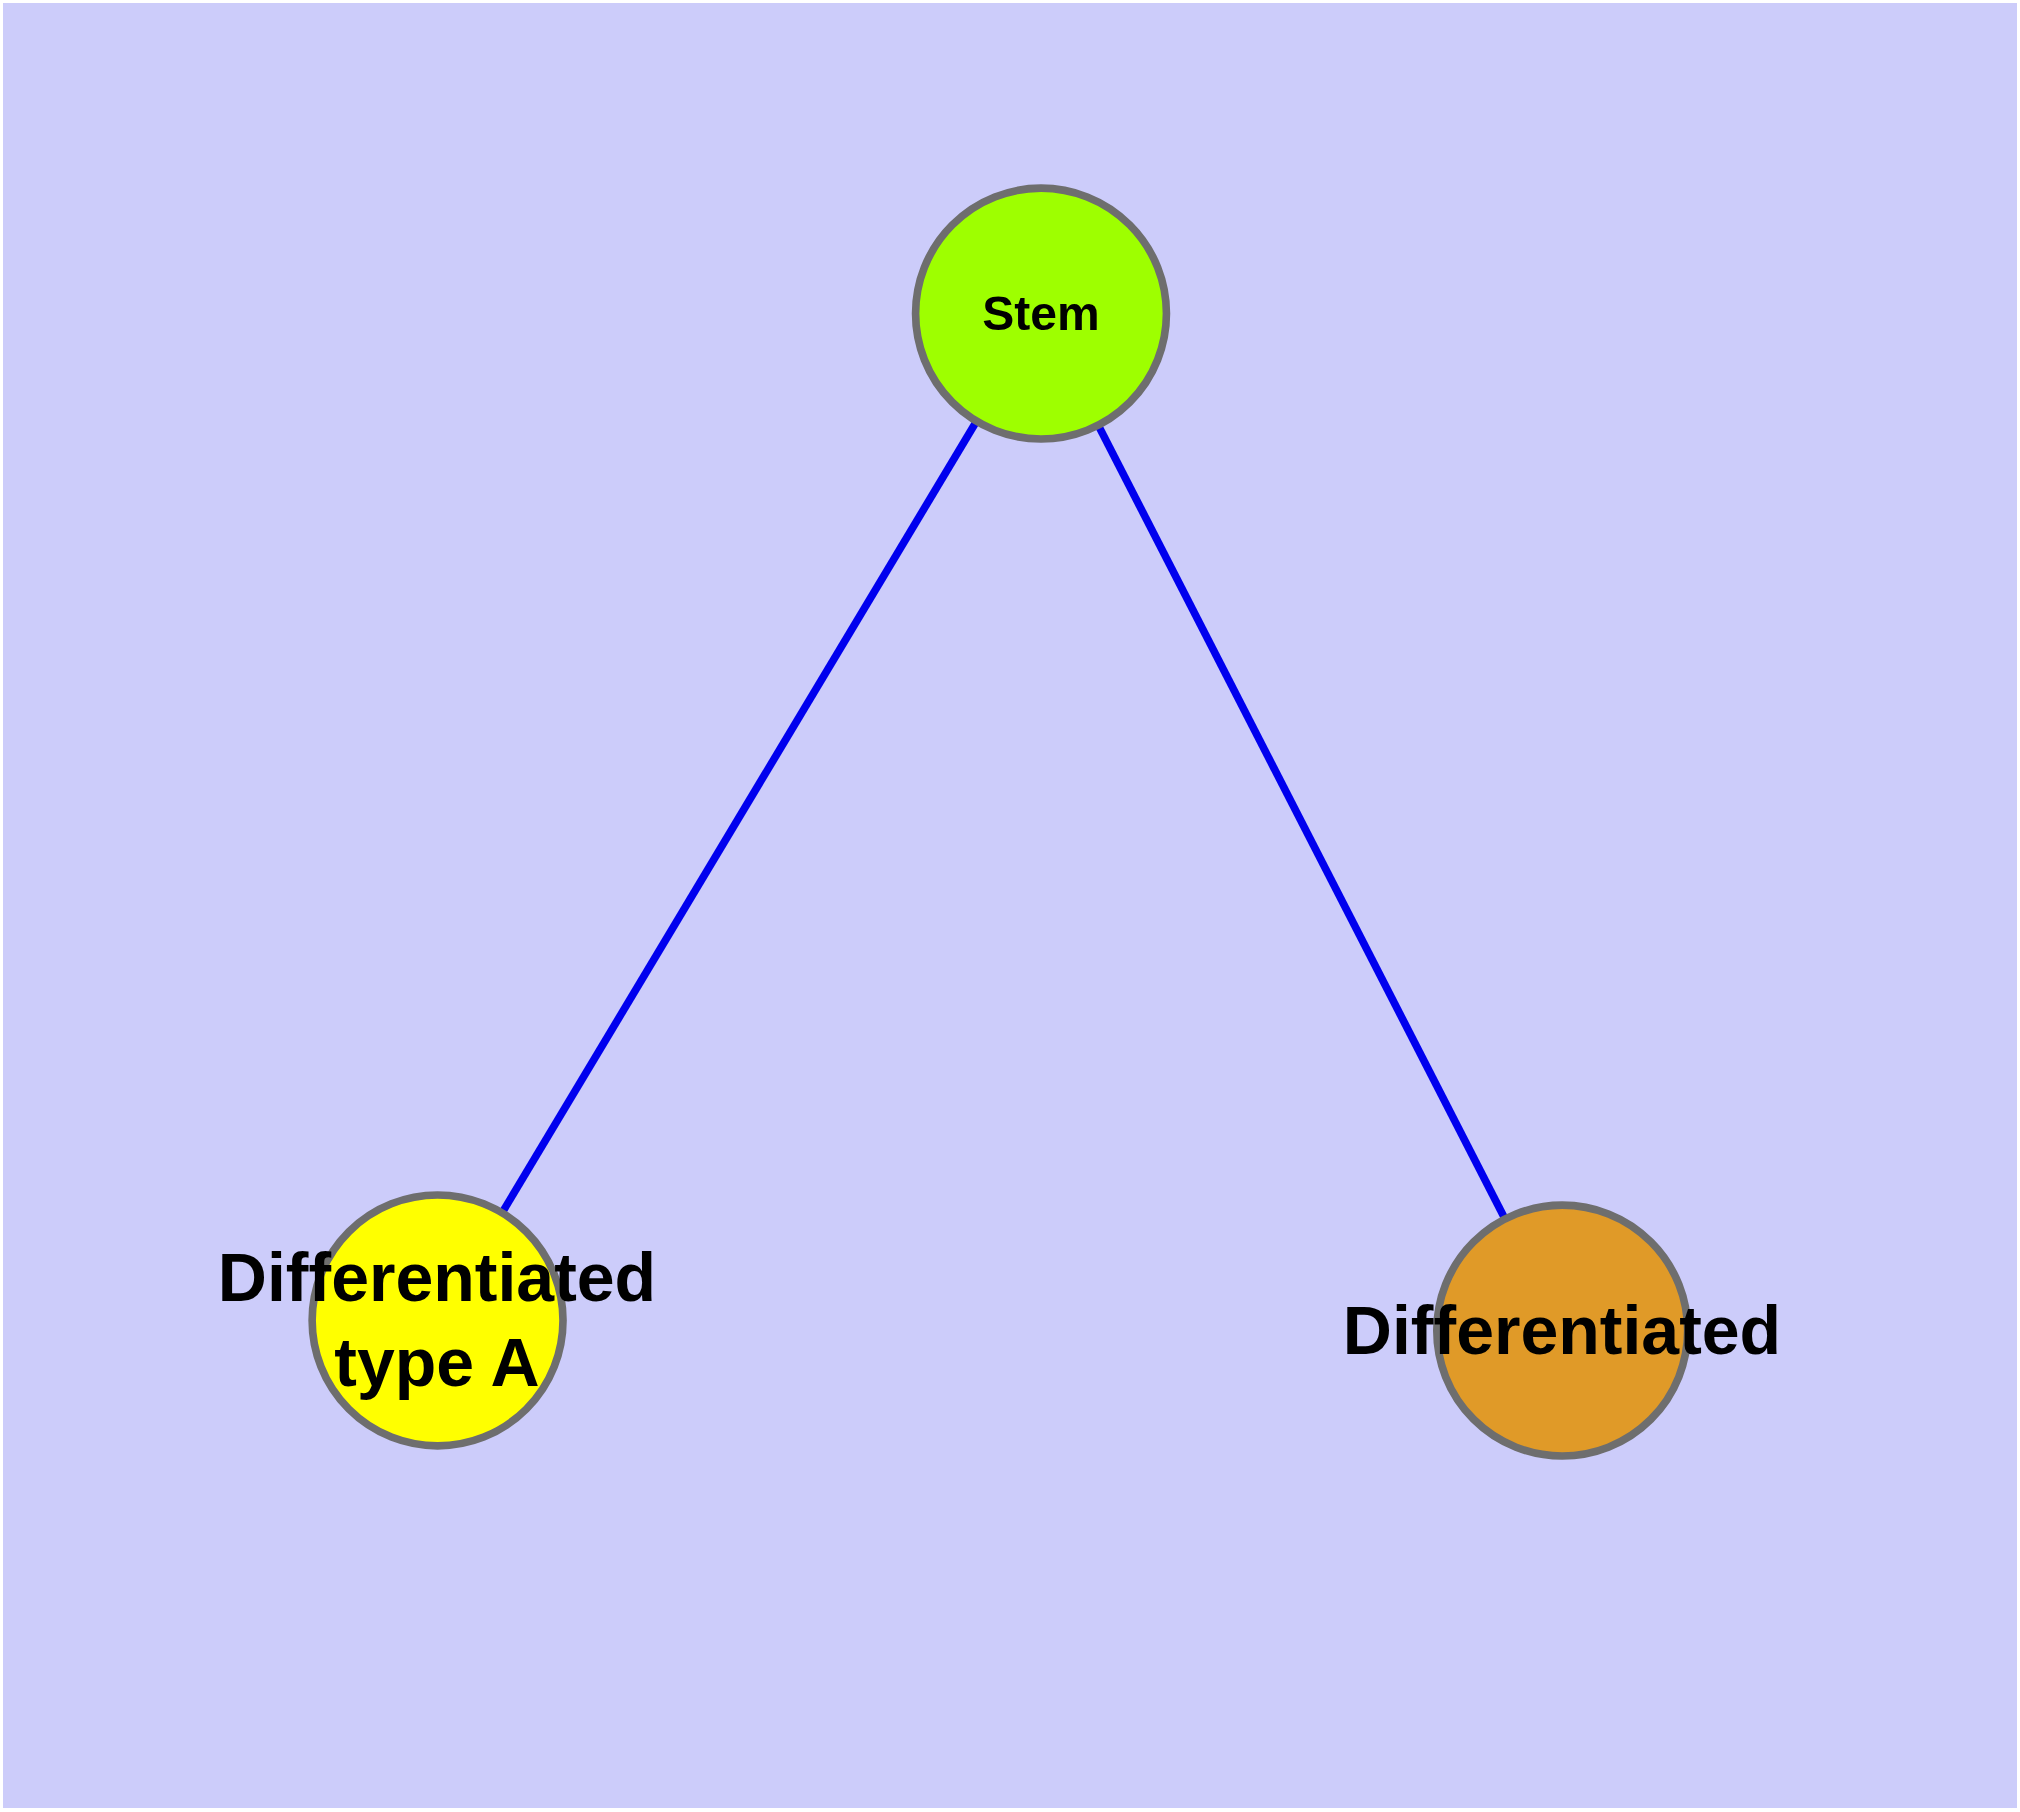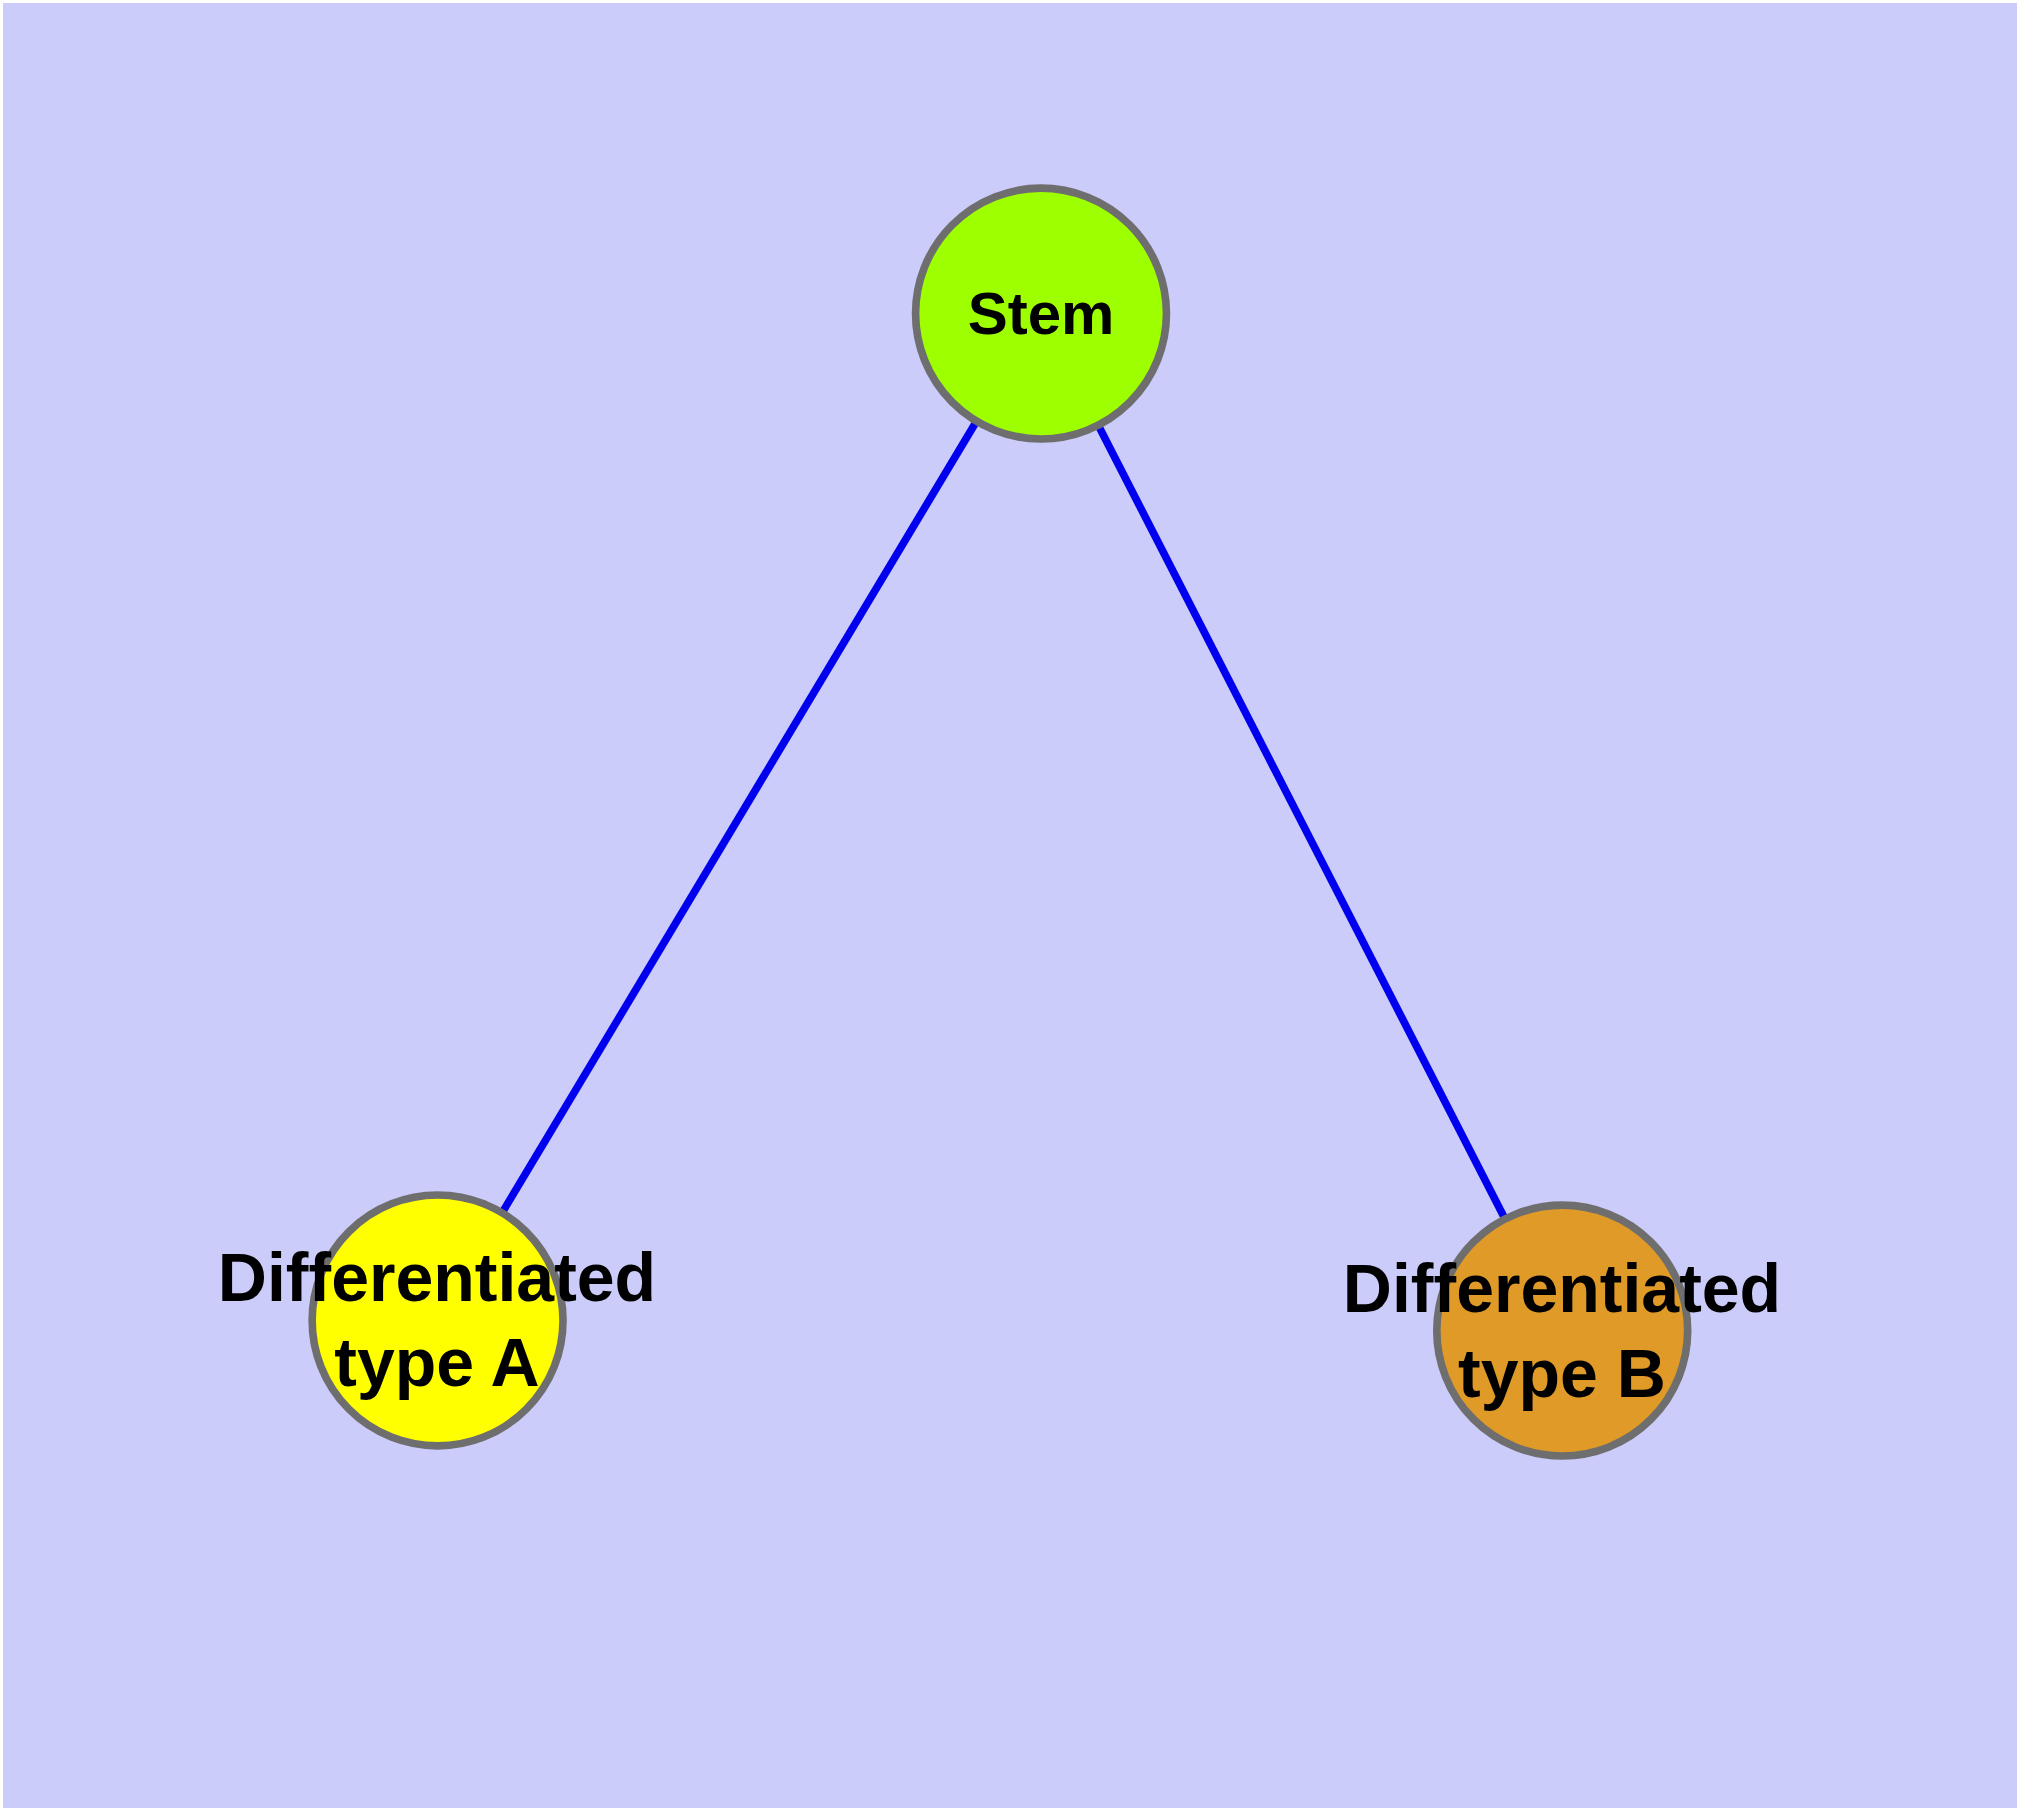--- a/index.html
+++ b/index.html
@@ -90,28 +90,27 @@
       <line class="edge-line" id="edge-1" x1="1228" y1="370" x2="1843" y2="1570" stroke="#0000ee" stroke-width="9"></line>
     </g>
 
     <g>
       <circle class="node-circle" id="node-0" cx="1228" cy="370" r="148" fill="#9eff00" stroke="#6e6e6e" stroke-width="9"></circle>
       <circle class="node-circle" id="node-1" cx="516" cy="1558" r="148" fill="#ffff00" stroke="#6e6e6e" stroke-width="9"></circle>
       <circle class="node-circle" id="node-2" cx="1843" cy="1570" r="148" fill="#e09a28" stroke="#6e6e6e" stroke-width="9"></circle>
     </g>
   </svg>
 
-  <div class="node-label stem" id="label-0" style="left: 1041px; top: 314px; font-size: 60px;">
+  <div class="node-label stem" id="label-0" style="left: 1041px; top: 314px; font-size: 48px;">
     <span class="line1">Stem</span>
   </div>
 
   <div class="node-label leaf" id="label-1" style="left: 437px; top: 1320px; font-size: 68px;">
     <span class="line1">Differentiated</span>
     <span class="line2">type A</span>
   </div>
 
   <div class="node-label leaf" id="label-2" style="left: 1562px; top: 1331px; font-size: 68px;">
     <span class="line1">Differentiated</span>
-    <span class="line2">type B</span>
   </div>
 
 </div>
 
 
 </body></html>

